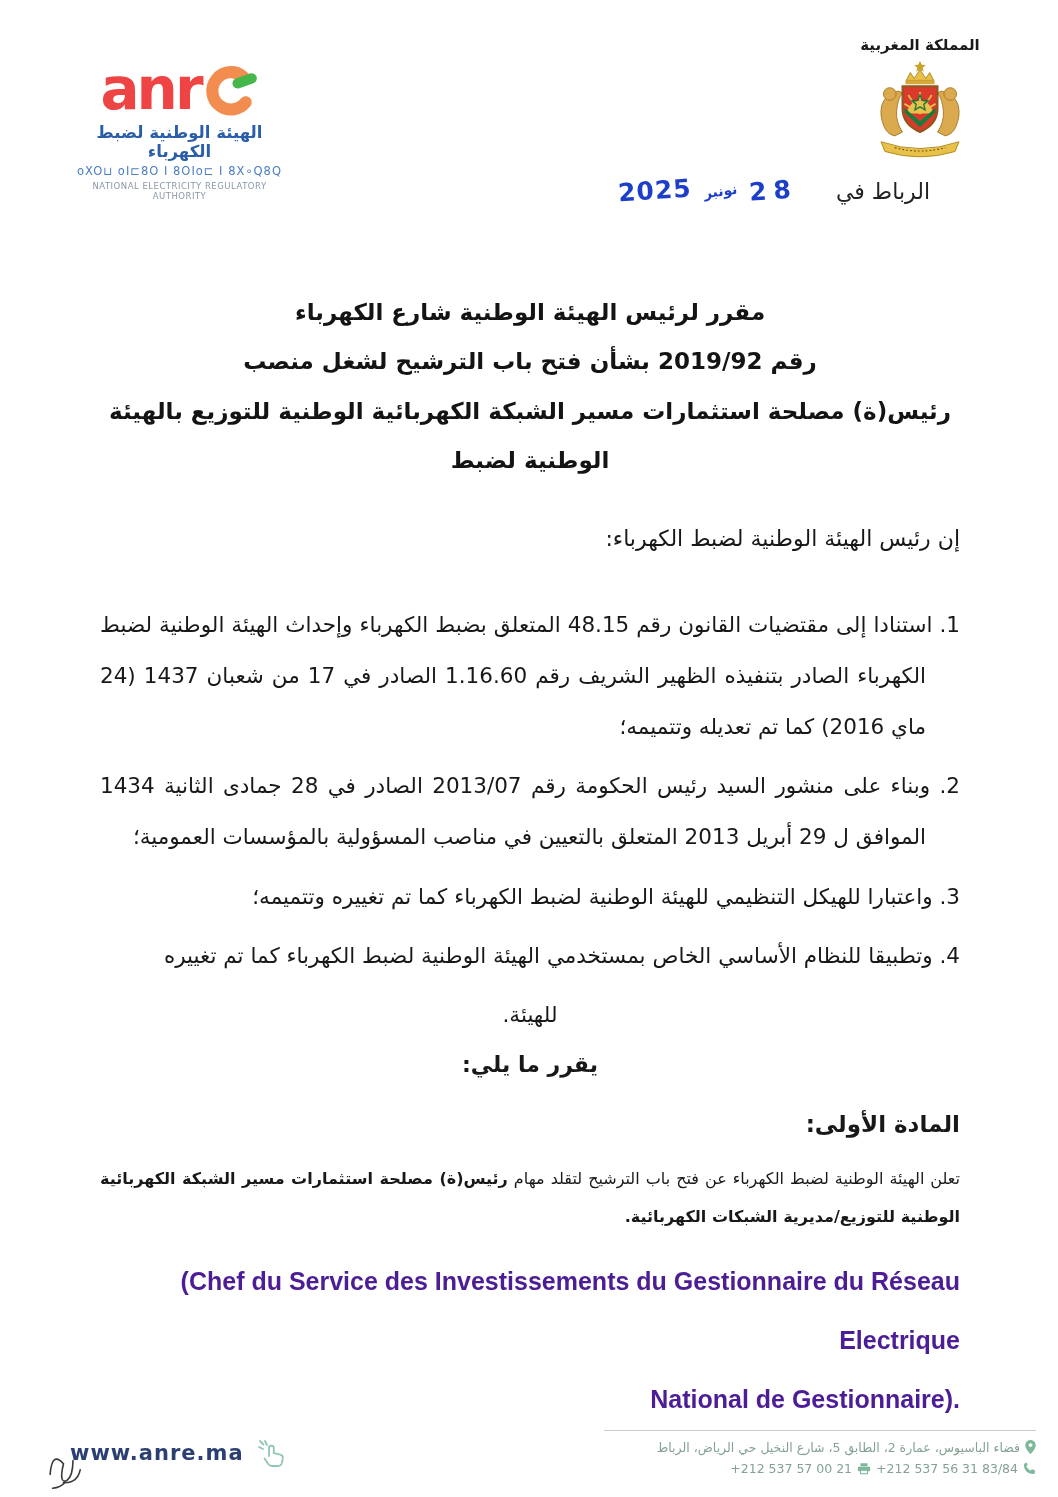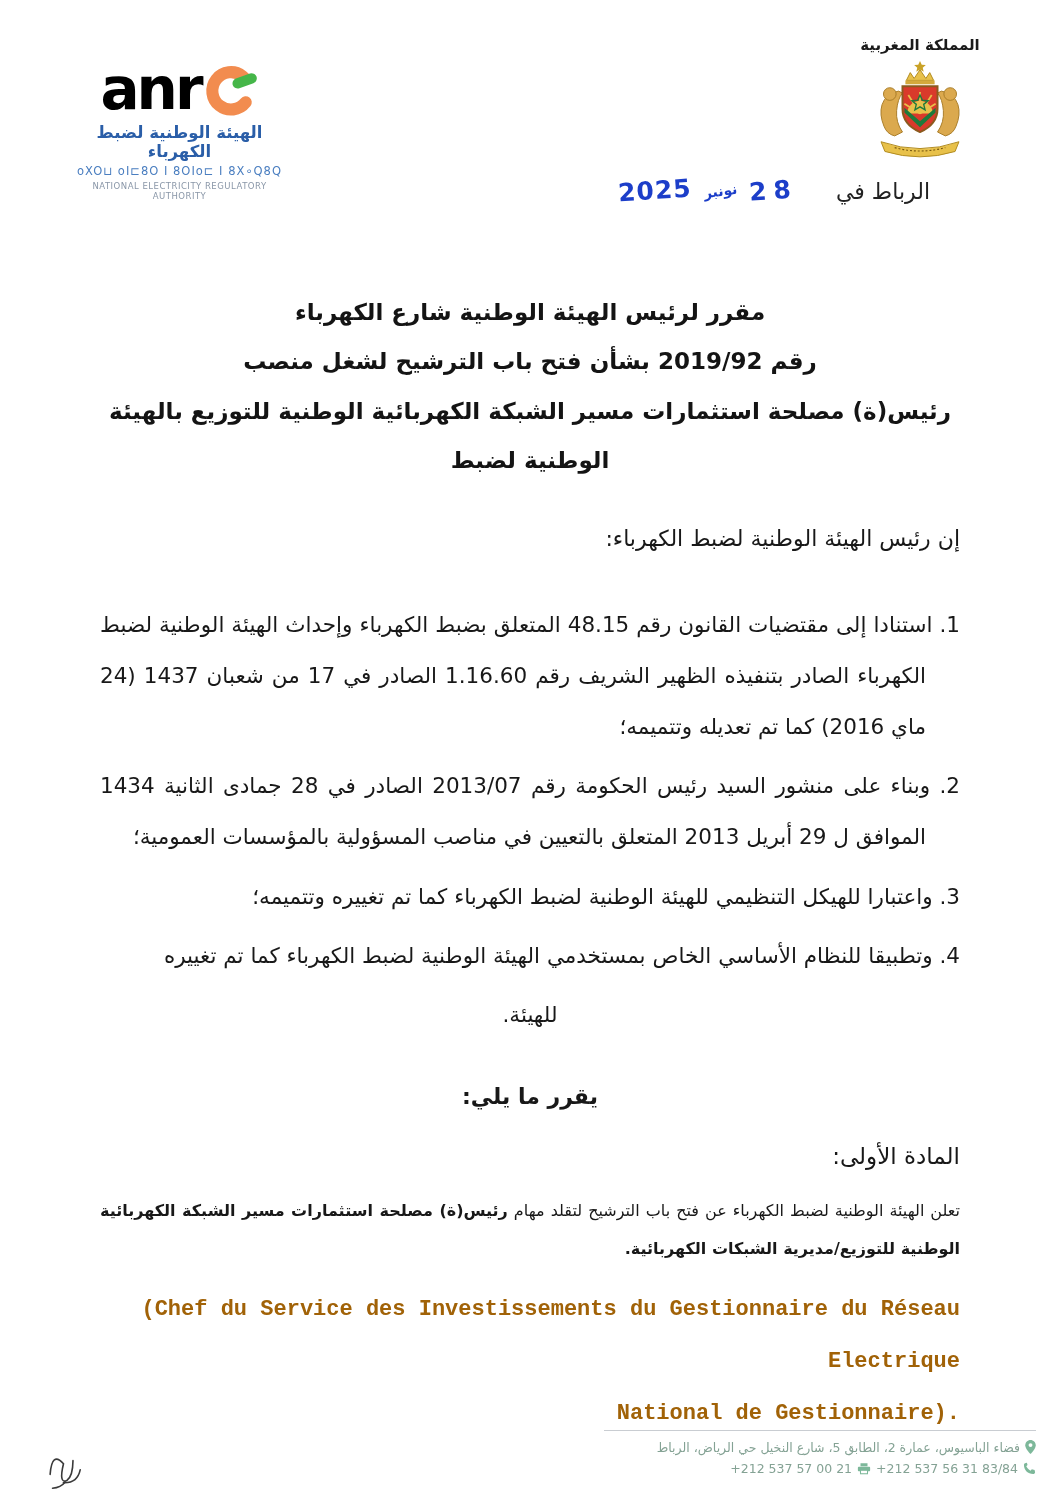--- a/index.html
+++ b/index.html
@@ -11,21 +11,21 @@
     overflow:hidden;
     font-family:"DejaVu Sans",sans-serif;
     color:#181818;
   }
   
   .logo{position:absolute;left:72px;top:58px;width:215px;text-align:center;}
   .wordmark{display:flex;align-items:center;justify-content:center;gap:2px;height:62px;}
   .wm-letters{
     font-family:"DejaVu Sans",sans-serif;
     font-weight:bold;font-size:58px;line-height:1;
-    color:#000000;letter-spacing:-3px;
+    color:#ef4444;letter-spacing:-3px;
   }
   .logo-ar{font-size:16.5px;font-weight:bold;color:#2a5ea8;margin-top:3px;}
   .logo-tif{font-size:11.5px;color:#4a7ec0;letter-spacing:1px;margin-top:3px;}
   .logo-en{font-size:8.5px;color:#8a97a8;letter-spacing:.5px;margin-top:3px;}
   
   .kingdom{position:absolute;right:38px;top:36px;width:200px;text-align:center;}
   .kingdom-title{font-size:15px;font-weight:bold;color:#1a1a1a;}
   .arms{margin-top:4px;}
   
   .dateline{
@@ -40,28 +40,28 @@
   
   main{
     position:absolute;left:100px;right:98px;top:288px;
     direction:rtl;
   }
   .title-block{text-align:center;font-weight:bold;font-size:23px;line-height:2.15;color:#141414;}
   .intro{margin-top:40px;font-size:22px;text-align:right;padding-left:20px;}
   .list{margin-top:48px;font-size:21.5px;line-height:2.38;}
   .item{margin:0 0 8px;text-align:justify;padding-right:34px;text-indent:-34px;}
   .item-tail{margin:0 0 8px;text-align:center;}
-  .decides{margin-top:44px;text-align:center;font-weight:bold;font-size:22px;}
-  .article-heading{margin-top:34px;text-align:right;font-weight:normal;font-size:23px;}
+  .decides{margin-top:12px;text-align:center;font-weight:bold;font-size:22px;}
+  .article-heading{margin-top:34px;text-align:right;font-weight:bold;font-size:23px;}
   .article-par{margin-top:22px;font-size:16px;line-height:2.38;text-align:justify;}
   .article-par b{font-weight:bold;}
   .french{
     direction:ltr;margin-top:8px;
-    font-family:Liberation Mono, monospace;font-weight:bold;
-    color:#a16207;font-size:22px;line-height:2.35;text-align:right;
+    font-family:Liberation Sans, sans-serif;font-weight:bold;
+    color:#4c1d95;font-size:25px;line-height:2.35;text-align:right;
   }
   
   .footer-left{position:absolute;left:70px;bottom:28px;display:flex;align-items:center;gap:12px;}
   .website{font-size:21px;font-weight:bold;color:#2b3f72;letter-spacing:1px;font-family:"DejaVu Sans",sans-serif;}
   .footer-right{
     position:absolute;right:22px;bottom:18px;width:432px;
     border-top:1.5px solid #c9cdd2;padding-top:6px;
     direction:rtl;text-align:right;color:#84a294;font-size:12.5px;
     font-family:"DejaVu Sans",sans-serif;
   }
@@ -142,20 +142,31 @@
     <p class="article-heading">المادة الأولى:</p>
 
     <p class="article-par"><span>تعلن الهيئة الوطنية لضبط الكهرباء عن فتح باب الترشيح لتقلد مهام </span><b>رئيس(ة) مصلحة استثمارات مسير الشبكة الكهربائية الوطنية للتوزيع/مديرية الشبكات الكهربائية.</b></p>
 
     <div class="french">
       <div>(Chef du Service des Investissements du Gestionnaire du Réseau Electrique</div>
       <div>National de Gestionnaire).</div>
     </div>
   </main>
 
+  <div class="footer-left">
+    <span class="website">www.anre.ma</span>
+    <svg width="32" height="32" viewBox="0 0 32 32">
+      <g stroke="#8fc7b6" stroke-width="1.8" fill="none" stroke-linecap="round">
+        <line x1="9" y1="4" x2="11" y2="8"></line>
+        <line x1="3" y1="10" x2="7" y2="12"></line>
+        <line x1="4" y1="4" x2="7.5" y2="7.5"></line>
+        <path d="M13 19 v-8 a2.4 2.4 0 0 1 4.8 0 v5 l6.5 1.6 a3.4 3.4 0 0 1 2.5 3.6 l-.8 4.4 a4.4 4.4 0 0 1 -4.3 3.4 h-5.5 a5 5 0 0 1 -4.2 -2.3 l-3.5 -5.2"></path>
+      </g>
+    </svg>
+  </div>
 
   <div class="footer-right">
     <div class="f-line">
       <svg width="11" height="14" viewBox="0 0 12 16">
         <path d="M6 0 C2.7 0 0 2.7 0 6 c0 4.5 6 10 6 10 s6 -5.5 6 -10 C12 2.7 9.3 0 6 0 z" fill="#7db89a"></path>
         <circle cx="6" cy="5.8" r="2.2" fill="#ffffff"></circle>
       </svg>
       <span>فضاء الباسيوس، عمارة 2، الطابق 5، شارع النخيل حي الرياض، الرباط</span>
     </div>
     <div class="f-line">

